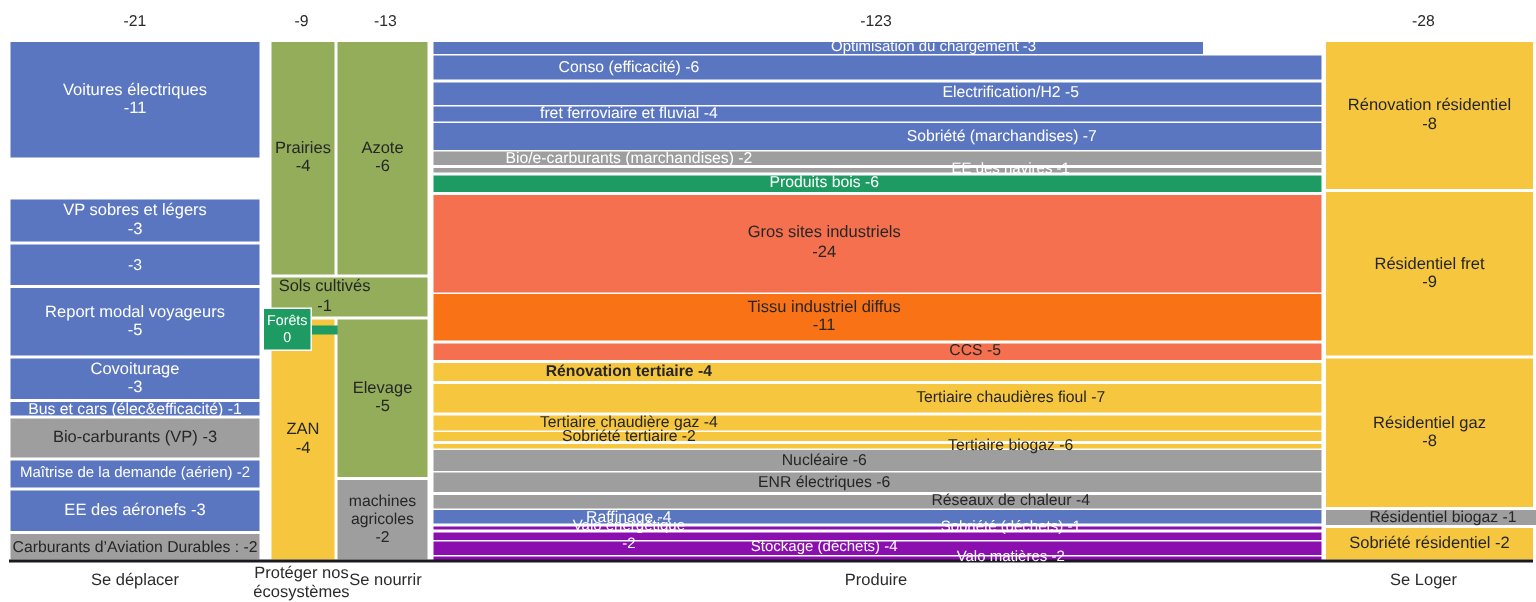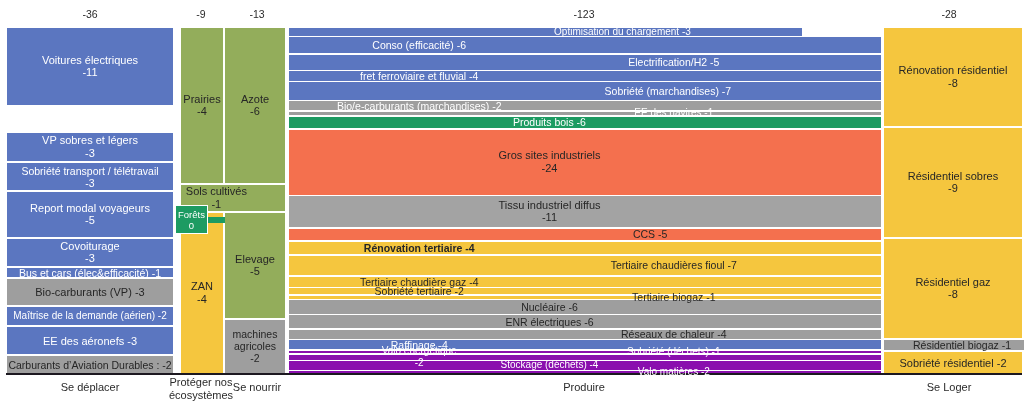--- a/index.html
+++ b/index.html
@@ -11,42 +11,41 @@
   .total { position:absolute; top:8px; transform:translateX(-50%); font-size:10.5px; color:#2b2b2b; z-index:3; }
   .foot { position:absolute; transform:translateX(-50%); font-size:11px; color:#2b2b2b; text-align:center; line-height:1.15; z-index:3; }
   .axis { position:absolute; left:6px; top:372.5px; width:1016px; height:2.6px; background:#1c1820; z-index:1; }
   [data-name="cell-forets"] { box-shadow:0 0 0 1px #ffffff; z-index:2; }
 </style>
 </head>
 <body>
 
 <div class="stage" data-name="marimekko-chart">
   <div id="totals-layer" data-name="column-totals">
-      <div class="total" data-name="total-se-deplacer" style="left: 90px;">-36</div>
+      <div class="total" data-name="total-se-deplacer" style="left: 90px;">-21</div>
       <div class="total" data-name="total-proteger-nos-ecosystemes" style="left: 201px;">-9</div>
       <div class="total" data-name="total-se-nourrir" style="left: 257px;">-13</div>
       <div class="total" data-name="total-produire" style="left: 584px;">-123</div>
       <div class="total" data-name="total-se-loger" style="left: 949px;">-28</div>
     </div>
   <div id="cells-layer" data-name="chart-cells">
       <div class="cell" data-name="cell-voitures-electriques" style="left: 7px; top: 28px; width: 166px; height: 77px; background: rgb(91, 118, 192);">
         <span class="lbl" data-name="cell-label-voitures-electriques" style="left: 50%; font-size: 11px; color: rgb(255, 255, 255);">
           <div data-name="cell-label-line">Voitures électriques</div>
           <div data-name="cell-label-line">-11</div>
         </span>
       </div>
       <div class="cell" data-name="cell-vp-sobres-et-legers" style="left: 7px; top: 133px; width: 166px; height: 28px; background: rgb(91, 118, 192);">
         <span class="lbl" data-name="cell-label-vp-sobres-et-legers" style="left: 50%; font-size: 11px; color: rgb(255, 255, 255);">
           <div data-name="cell-label-line">VP sobres et légers</div>
           <div data-name="cell-label-line">-3</div>
         </span>
       </div>
       <div class="cell" data-name="cell-sobriete-transport-teletravail" style="left: 7px; top: 163px; width: 166px; height: 27px; background: rgb(91, 118, 192);">
         <span class="lbl" data-name="cell-label-sobriete-transport-teletravail" style="left: 50%; font-size: 10.5px; color: rgb(255, 255, 255);">
-          <div data-name="cell-label-line">Sobriété transport / télétravail</div>
           <div data-name="cell-label-line">-3</div>
         </span>
       </div>
       <div class="cell" data-name="cell-report-modal-voyageurs" style="left: 7px; top: 192px; width: 166px; height: 45px; background: rgb(91, 118, 192);">
         <span class="lbl" data-name="cell-label-report-modal-voyageurs" style="left: 50%; font-size: 11px; color: rgb(255, 255, 255);">
           <div data-name="cell-label-line">Report modal voyageurs</div>
           <div data-name="cell-label-line">-5</div>
         </span>
       </div>
       <div class="cell" data-name="cell-covoiturage" style="left: 7px; top: 239px; width: 166px; height: 27px; background: rgb(91, 118, 192);">
@@ -163,21 +162,21 @@
         <span class="lbl" data-name="cell-label-produits-bois" style="left: 44%; font-size: 10.5px; color: rgb(255, 255, 255);">
           <div data-name="cell-label-line">Produits bois -6</div>
         </span>
       </div>
       <div class="cell" data-name="cell-gros-sites-industriels" style="left: 289px; top: 129.5px; width: 592px; height: 65px; background: rgb(244, 112, 78);">
         <span class="lbl" data-name="cell-label-gros-sites-industriels" style="left: 44%; font-size: 11px; color: rgb(38, 38, 38);">
           <div data-name="cell-label-line">Gros sites industriels</div>
           <div data-name="cell-label-line">-24</div>
         </span>
       </div>
-      <div class="cell" data-name="cell-tissu-industriel-diffus" style="left: 289px; top: 196px; width: 592px; height: 31px; background: #a3a3a3;">
+      <div class="cell" data-name="cell-tissu-industriel-diffus" style="left: 289px; top: 196px; width: 592px; height: 31px; background: #f97316;">
         <span class="lbl" data-name="cell-label-tissu-industriel-diffus" style="left: 44%; font-size: 11px; color: rgb(38, 38, 38);">
           <div data-name="cell-label-line">Tissu industriel diffus</div>
           <div data-name="cell-label-line">-11</div>
         </span>
       </div>
       <div class="cell" data-name="cell-ccs" style="left: 289px; top: 228.5px; width: 592px; height: 11.5px; background: rgb(244, 112, 78);">
         <span class="lbl" data-name="cell-label-ccs" style="left: 61%; font-size: 10.5px; color: rgb(38, 38, 38);">
           <div data-name="cell-label-line">CCS -5</div>
         </span>
       </div>
@@ -196,21 +195,21 @@
           <div data-name="cell-label-line">Tertiaire chaudière gaz -4</div>
         </span>
       </div>
       <div class="cell" data-name="cell-sobriete-tertiaire" style="left: 289px; top: 288px; width: 592px; height: 6px; background: rgb(245, 198, 62);">
         <span class="lbl" data-name="cell-label-sobriete-tertiaire" style="left: 22%; font-size: 10.5px; color: rgb(38, 38, 38);">
           <div data-name="cell-label-line">Sobriété tertiaire -2</div>
         </span>
       </div>
       <div class="cell" data-name="cell-tertiaire-biogaz" style="left: 289px; top: 295.5px; width: 592px; height: 3px; background: rgb(245, 198, 62);">
         <span class="lbl" data-name="cell-label-tertiaire-biogaz" style="left: 65%; font-size: 10.5px; color: rgb(38, 38, 38);">
-          <div data-name="cell-label-line">Tertiaire biogaz -1</div>
+          <div data-name="cell-label-line">Tertiaire biogaz -6</div>
         </span>
       </div>
       <div class="cell" data-name="cell-nucleaire" style="left: 289px; top: 300px; width: 592px; height: 13.5px; background: rgb(158, 158, 158);">
         <span class="lbl" data-name="cell-label-nucleaire" style="left: 44%; font-size: 10.5px; color: rgb(38, 38, 38);">
           <div data-name="cell-label-line">Nucléaire -6</div>
         </span>
       </div>
       <div class="cell" data-name="cell-enr-electriques" style="left: 289px; top: 315px; width: 592px; height: 13px; background: rgb(158, 158, 158);">
         <span class="lbl" data-name="cell-label-enr-electriques" style="left: 44%; font-size: 10.5px; color: rgb(38, 38, 38);">
           <div data-name="cell-label-line">ENR électriques -6</div>
@@ -248,21 +247,21 @@
         </span>
       </div>
       <div class="cell" data-name="cell-renovation-residentiel" style="left: 884px; top: 28px; width: 138px; height: 98px; background: rgb(245, 198, 62);">
         <span class="lbl" data-name="cell-label-renovation-residentiel" style="left: 50%; font-size: 11px; color: rgb(38, 38, 38);">
           <div data-name="cell-label-line">Rénovation résidentiel</div>
           <div data-name="cell-label-line">-8</div>
         </span>
       </div>
       <div class="cell" data-name="cell-residentiel-fioul" style="left: 884px; top: 128px; width: 138px; height: 109px; background: rgb(245, 198, 62);">
         <span class="lbl" data-name="cell-label-residentiel-fioul" style="left: 50%; font-size: 11px; color: rgb(38, 38, 38);">
-          <div data-name="cell-label-line">Résidentiel sobres</div>
+          <div data-name="cell-label-line">Résidentiel fret</div>
           <div data-name="cell-label-line">-9</div>
         </span>
       </div>
       <div class="cell" data-name="cell-residentiel-gaz" style="left: 884px; top: 239px; width: 138px; height: 99px; background: rgb(245, 198, 62);">
         <span class="lbl" data-name="cell-label-residentiel-gaz" style="left: 50%; font-size: 11px; color: rgb(38, 38, 38);">
           <div data-name="cell-label-line">Résidentiel gaz</div>
           <div data-name="cell-label-line">-8</div>
         </span>
       </div>
       <div class="cell" data-name="cell-residentiel-biogaz" style="left: 884px; top: 340px; width: 156px; height: 10px; background: rgb(158, 158, 158);">

